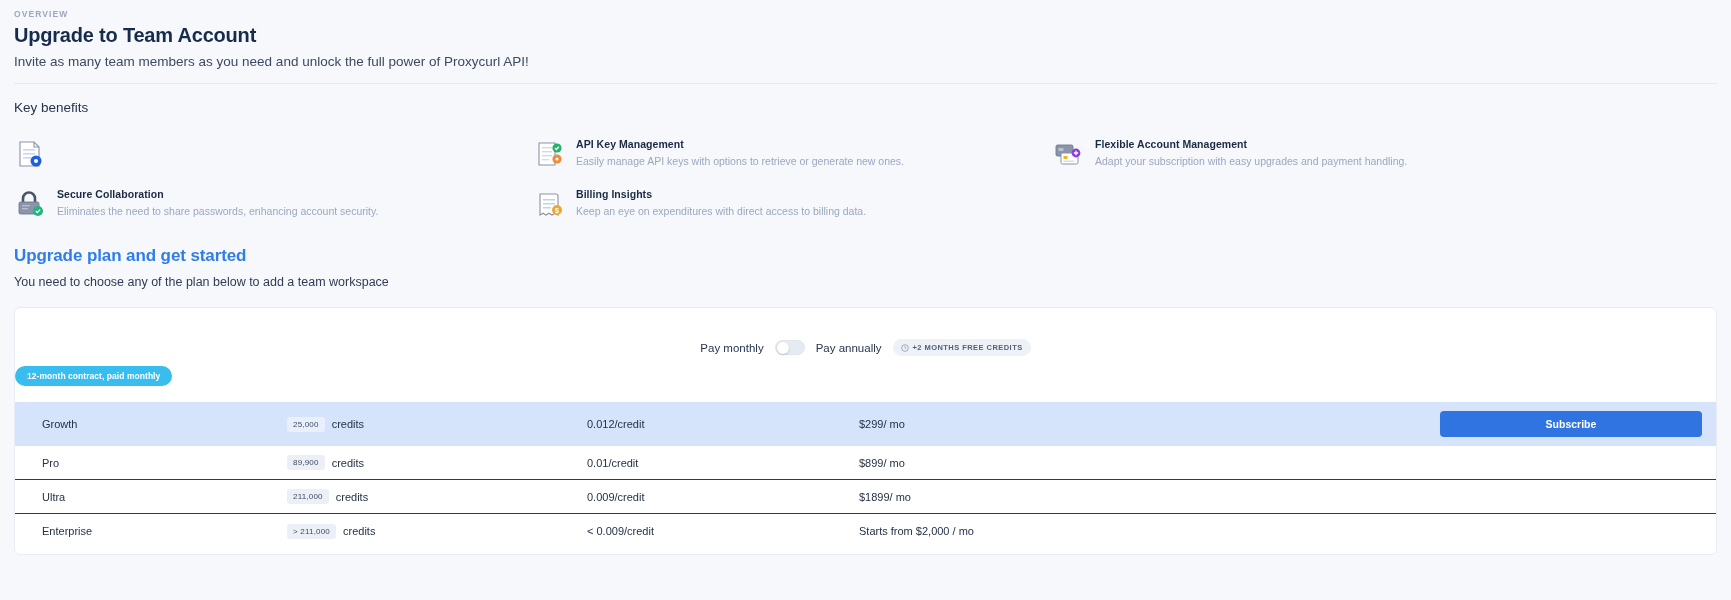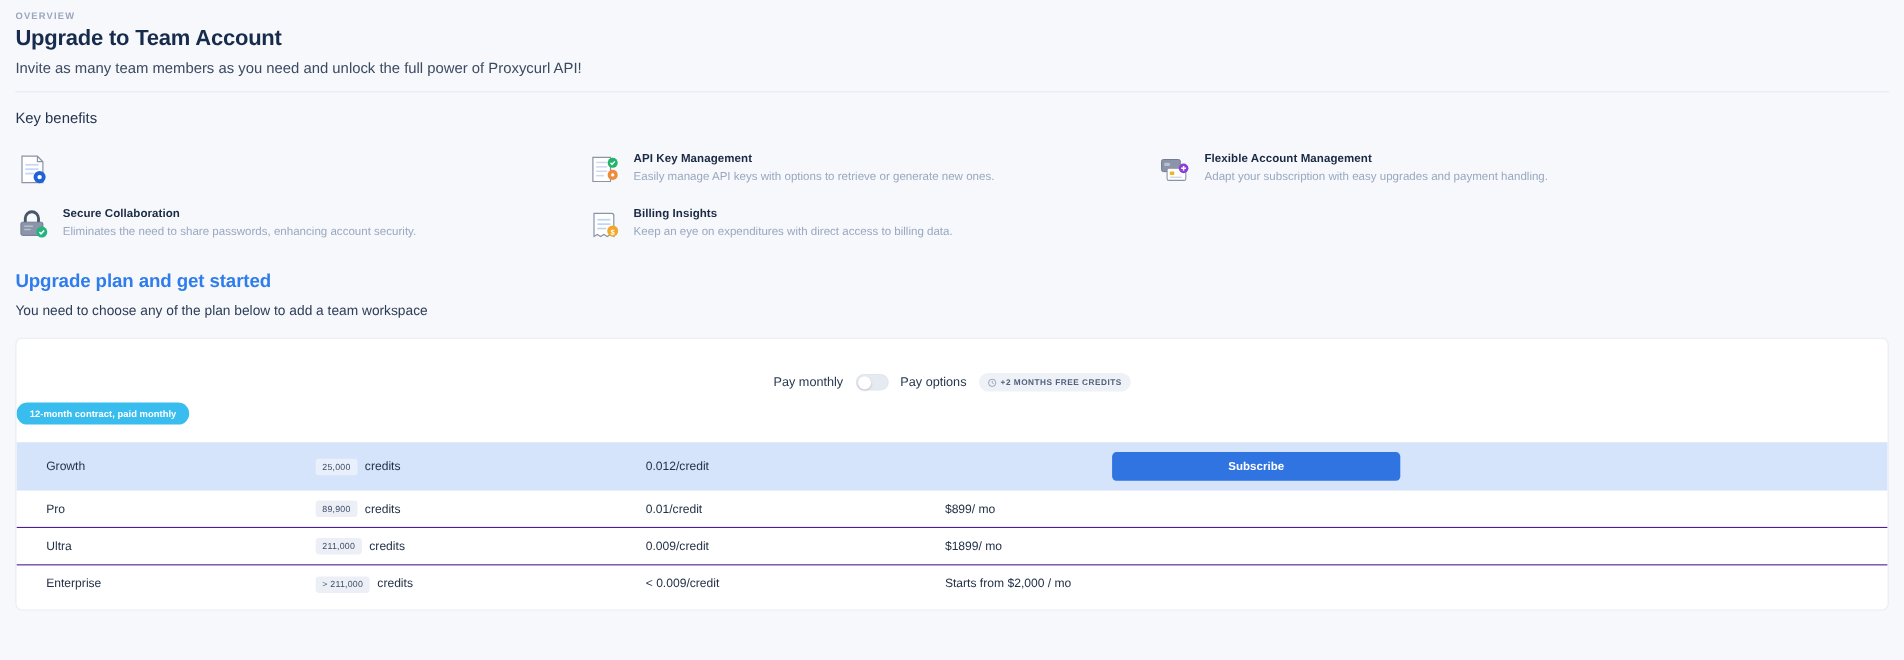--- a/index.html
+++ b/index.html
@@ -241,21 +241,21 @@
     <div class="plan-sub">You need to choose any of the plan below to add a team workspace</div>
   </div>
 
   <div class="card">
 
     <div class="toggle-row">
       <span class="toggle-label">Pay monthly</span>
       <span class="switch">
         <span class="knob"></span>
       </span>
-      <span class="toggle-label">Pay options</span>
+      <span class="toggle-label">Pay annually</span>
       <span class="free-badge">
         <span>
           <svg width="8" height="8" viewBox="0 0 12 12">
             <circle cx="6" cy="6" r="5" fill="none" stroke="#7b89a3" stroke-width="1"></circle>
             <path d="M6 3.3V6l2 1.2" stroke="#7b89a3" stroke-width="1" fill="none"></path>
           </svg>
         </span>
         <span>+2 MONTHS FREE CREDITS</span>
       </span>
     </div>
@@ -266,20 +266,21 @@
 
     <div class="ptable">
 
       <div class="prow selected">
         <div class="plan-name">Growth</div>
         <div class="credits-cell">
           <span class="credit-pill">25,000</span>
           <span class="credits-word">credits</span>
         </div>
         <div class="cell">0.012/credit</div>
+        <div class="cell">$299/ mo</div>
         <div class="subscribe-cell">
           <button class="subscribe-btn">Subscribe</button>
         </div>
       </div>
 
       <div class="prow">
         <div class="plan-name">Pro</div>
         <div class="credits-cell">
           <span class="credit-pill">89,900</span>
           <span class="credits-word">credits</span>

